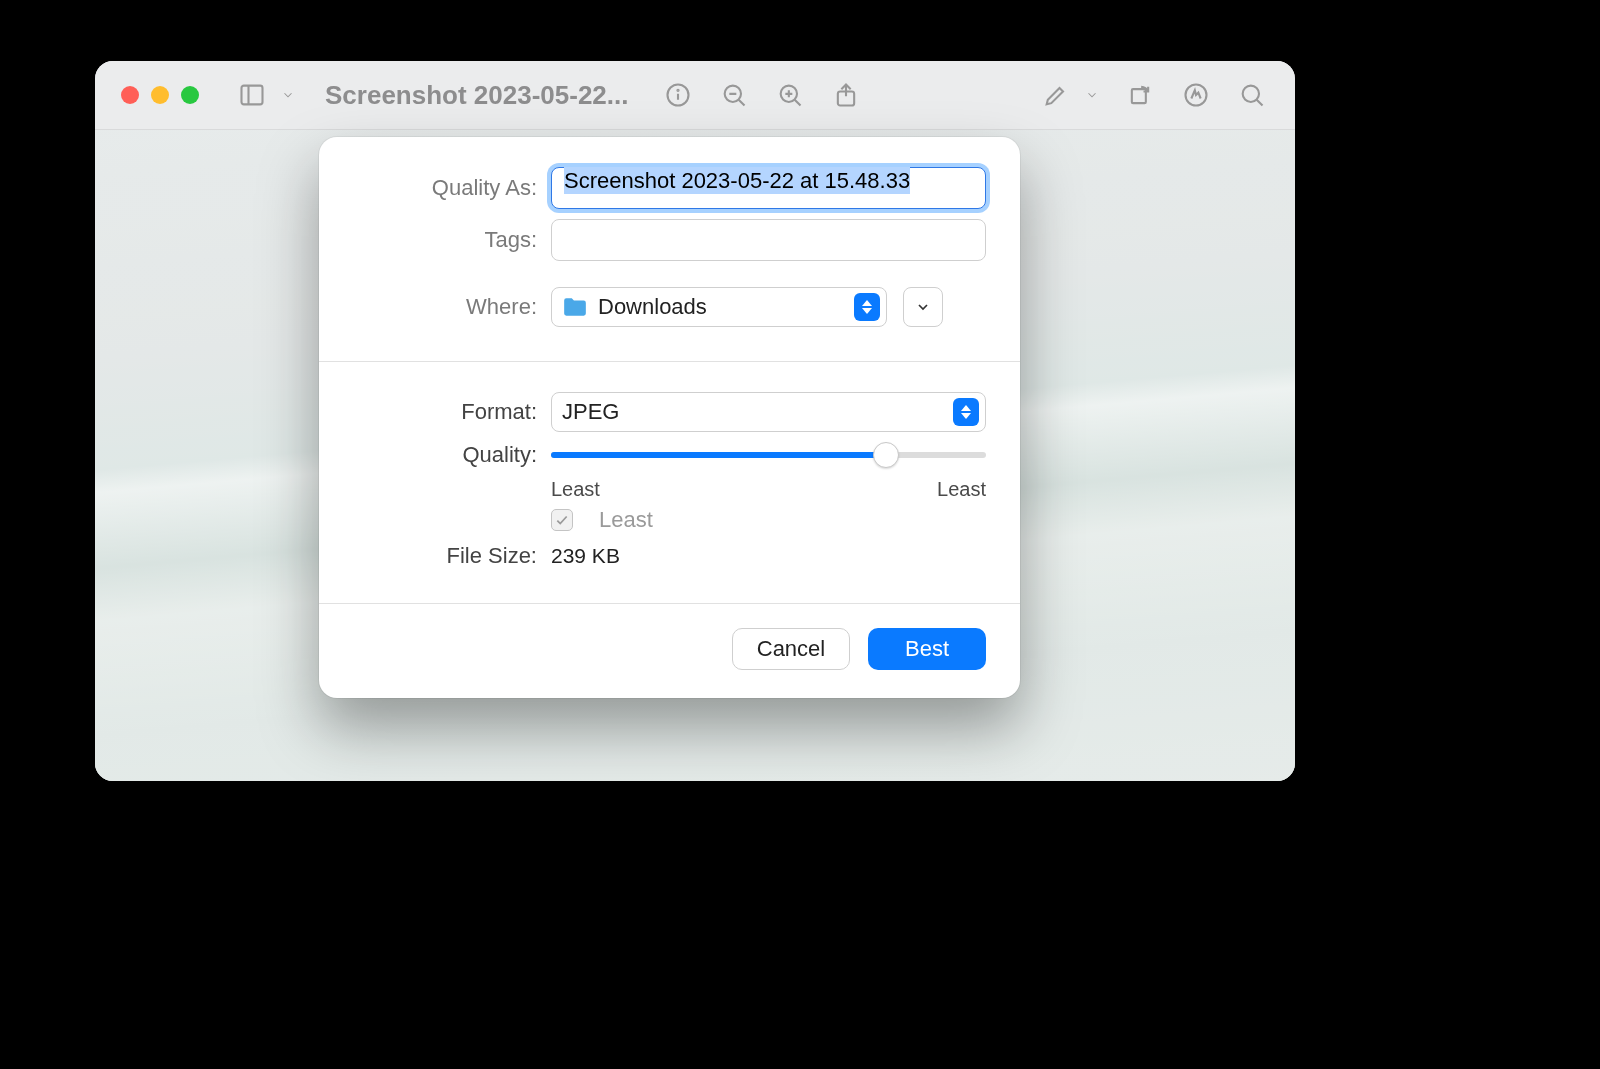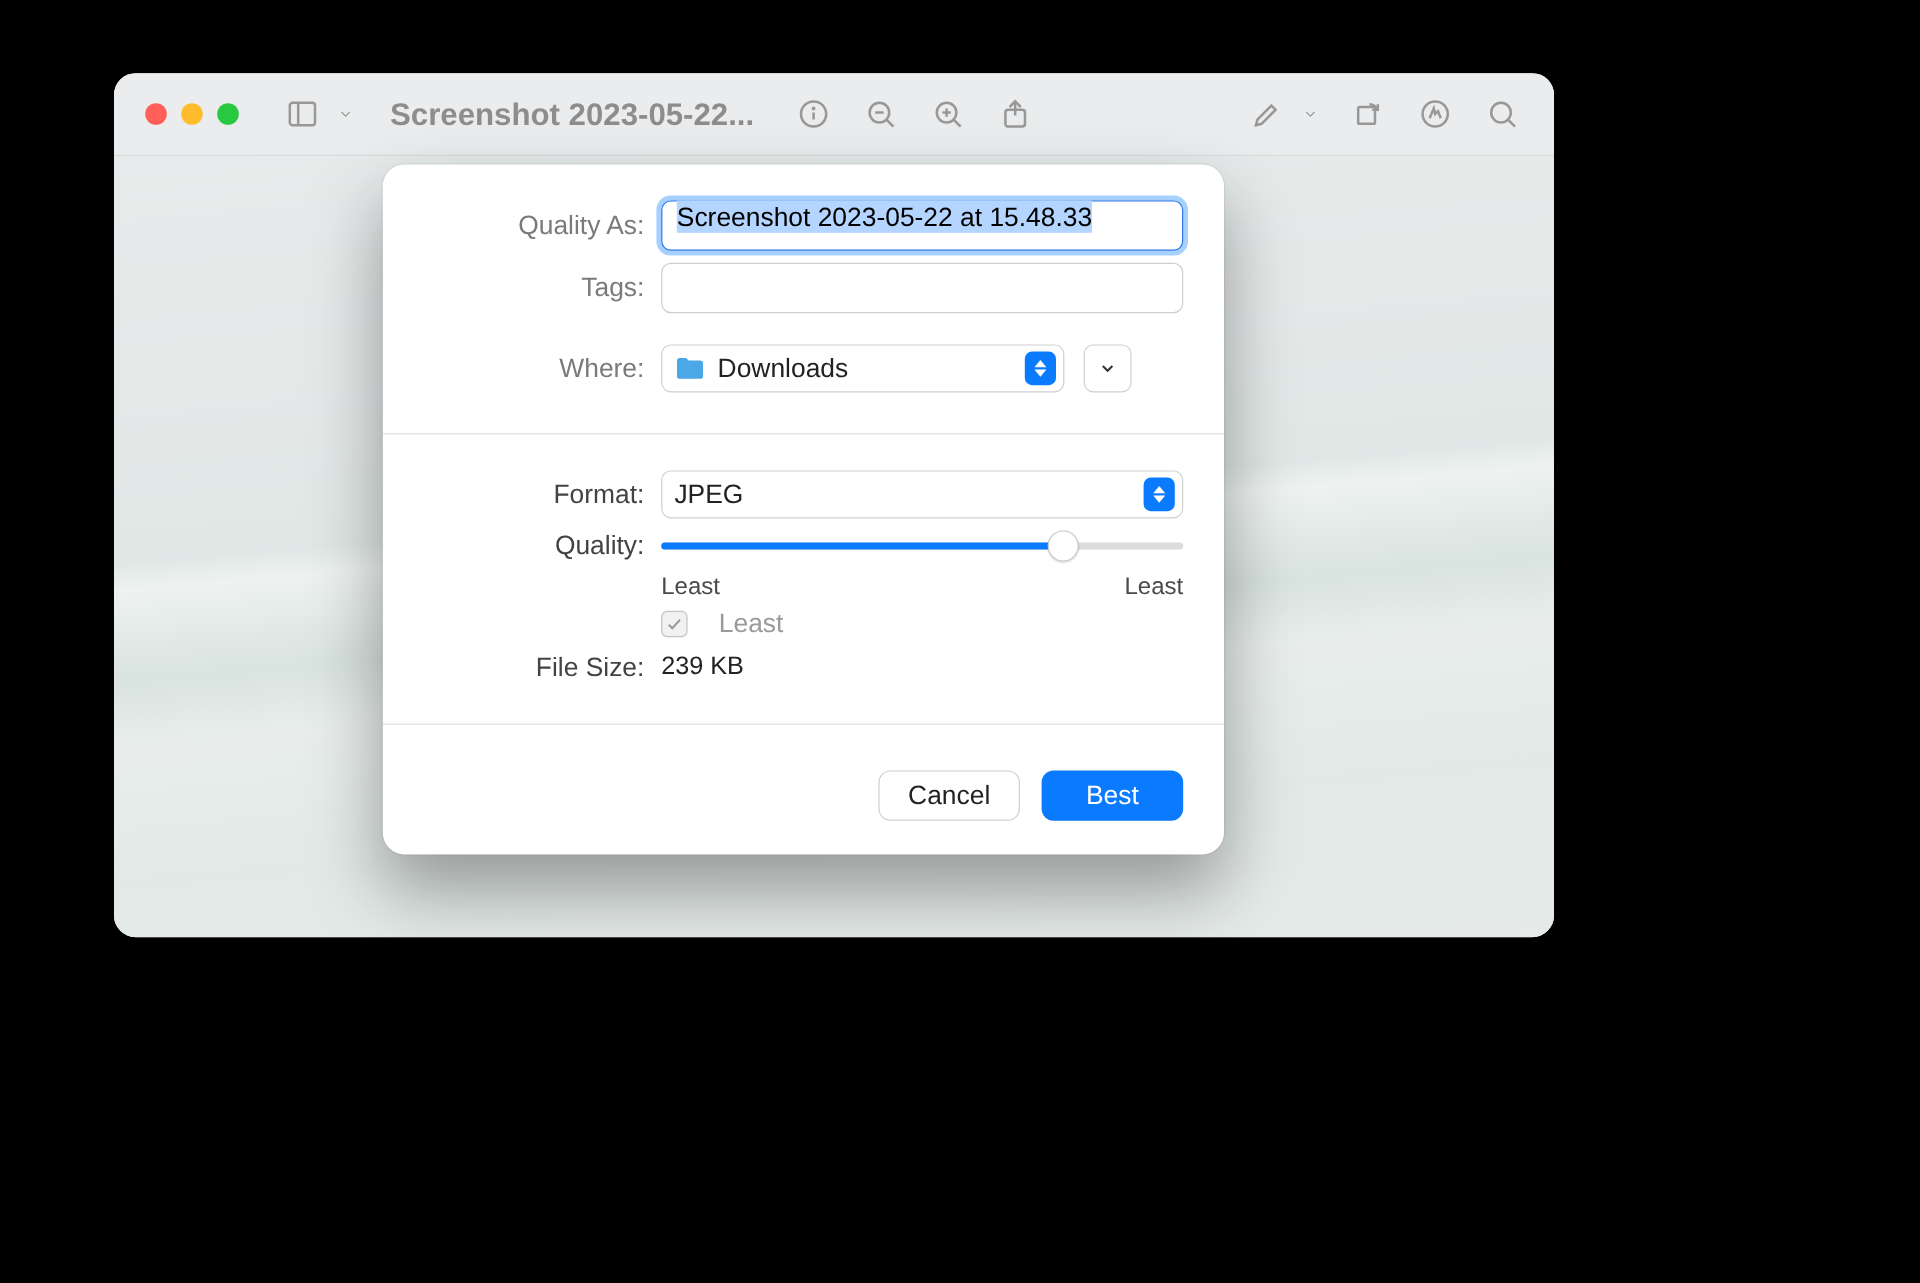--- a/index.html
+++ b/index.html
@@ -179,21 +179,21 @@
     width:22px;height:22px;border:1px solid #c4c4c4;border-radius:5px;
     display:inline-flex;align-items:center;justify-content:center;margin-right:10px;
     background:#f1f1f1;
   }
   .checkbox svg{width:14px;height:14px;stroke:#9a9a9a;stroke-width:3;fill:none;}
   .check-label{font-size:22px;color:#9a9a9a;}
 
   .filesize-val{font-size:21px;color:#222;}
 
   .footer{
-    padding:38px 34px 28px;
+    padding:24px 34px 28px;
     display:flex;justify-content:flex-end;gap:18px;
     border-top:1px solid #e1e1e1;
   }
   .btn{
     height:42px;min-width:118px;border-radius:10px;
     font-size:22px;display:flex;align-items:center;justify-content:center;
     padding:0 22px;
   }
   .btn.secondary{background:#fff;border:1px solid #cfcfcf;color:#222;}
   .btn.primary{background:#0a7aff;color:#fff;border:none;font-weight:500;}

